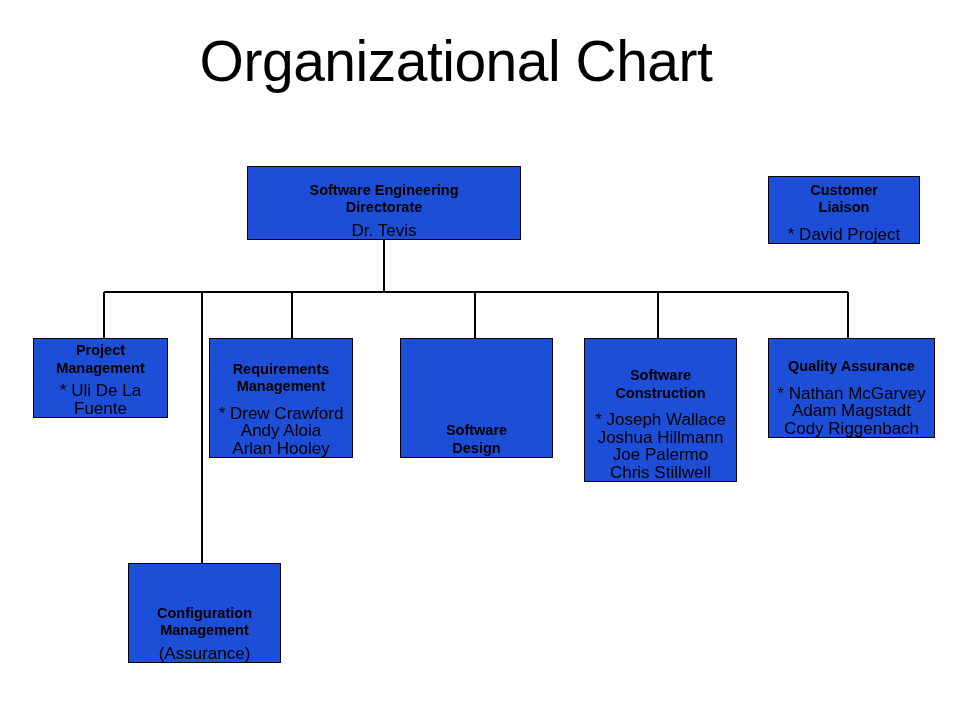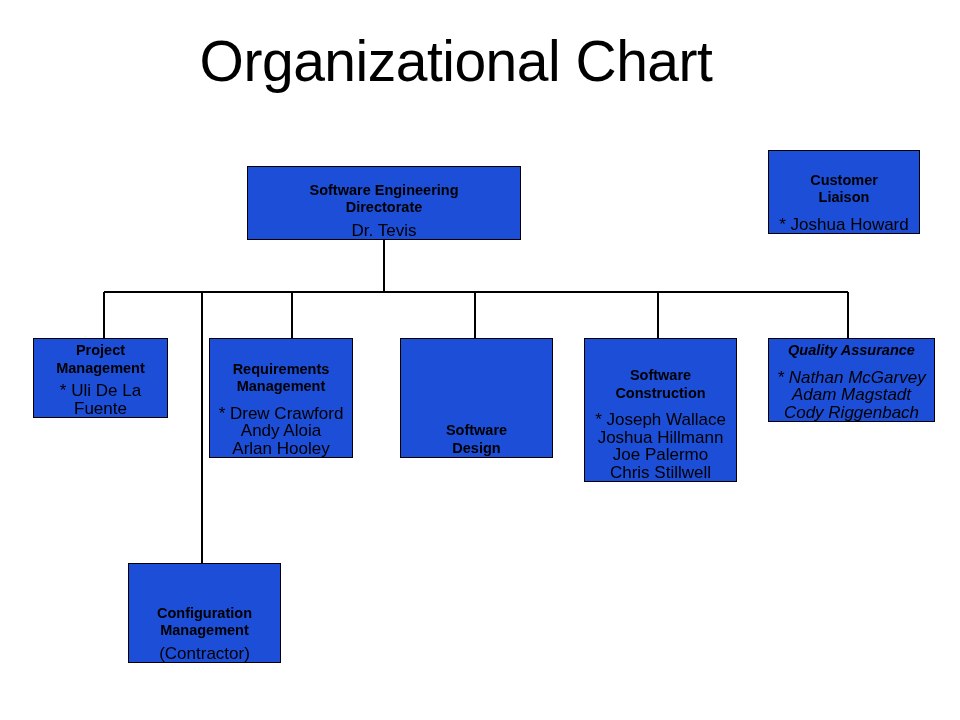--- a/index.html
+++ b/index.html
@@ -92,24 +92,24 @@
       <line x1="202" y1="292" x2="202" y2="563"></line>
     </g>
   </svg>
 
   <div class="node" style="left:247px; top:166px; width:274px; height:74px;">
     <div class="node-title">Software Engineering
 Directorate</div>
     <div class="node-members tight">Dr. Tevis</div>
   </div>
 
-  <div class="node" style="left:768px; top:150px; width:152px; height:84px;">
+  <div class="node" style="left:768px; top:176px; width:152px; height:68px;">
     <div class="node-title">Customer
 Liaison</div>
-    <div class="node-members">* Joshua Howard</div>
+    <div class="node-members">* David Project</div>
   </div>
 
   <div class="node" style="left:33px; top:338px; width:135px; height:80px;">
     <div class="node-title">Project
 Management</div>
     <div class="node-members tight">* Uli De La Fuente</div>
   </div>
 
   <div class="node" style="left:209px; top:338px; width:144px; height:120px;">
     <div class="node-title">Requirements
@@ -126,26 +126,26 @@
 
   <div class="node" style="left:584px; top:338px; width:153px; height:144px;">
     <div class="node-title">Software
 Construction</div>
     <div class="node-members">* Joseph Wallace
 Joshua Hillmann
 Joe Palermo
 Chris Stillwell</div>
   </div>
 
-  <div class="node" style="left:768px; top:338px; width:167px; height:84px;font-style:italic;">
+  <div class="node" style="left:768px; top:338px; width:167px; height:100px;">
     <div class="node-title">Quality Assurance</div>
     <div class="node-members">* Nathan McGarvey
 Adam Magstadt
 Cody Riggenbach</div>
   </div>
 
   <div class="node" style="left:128px; top:563px; width:153px; height:100px;">
     <div class="node-title">Configuration
 Management</div>
-    <div class="node-members tight">(Contractor)</div>
+    <div class="node-members tight">(Assurance)</div>
   </div>
 
 </div>
 
 </body></html>

